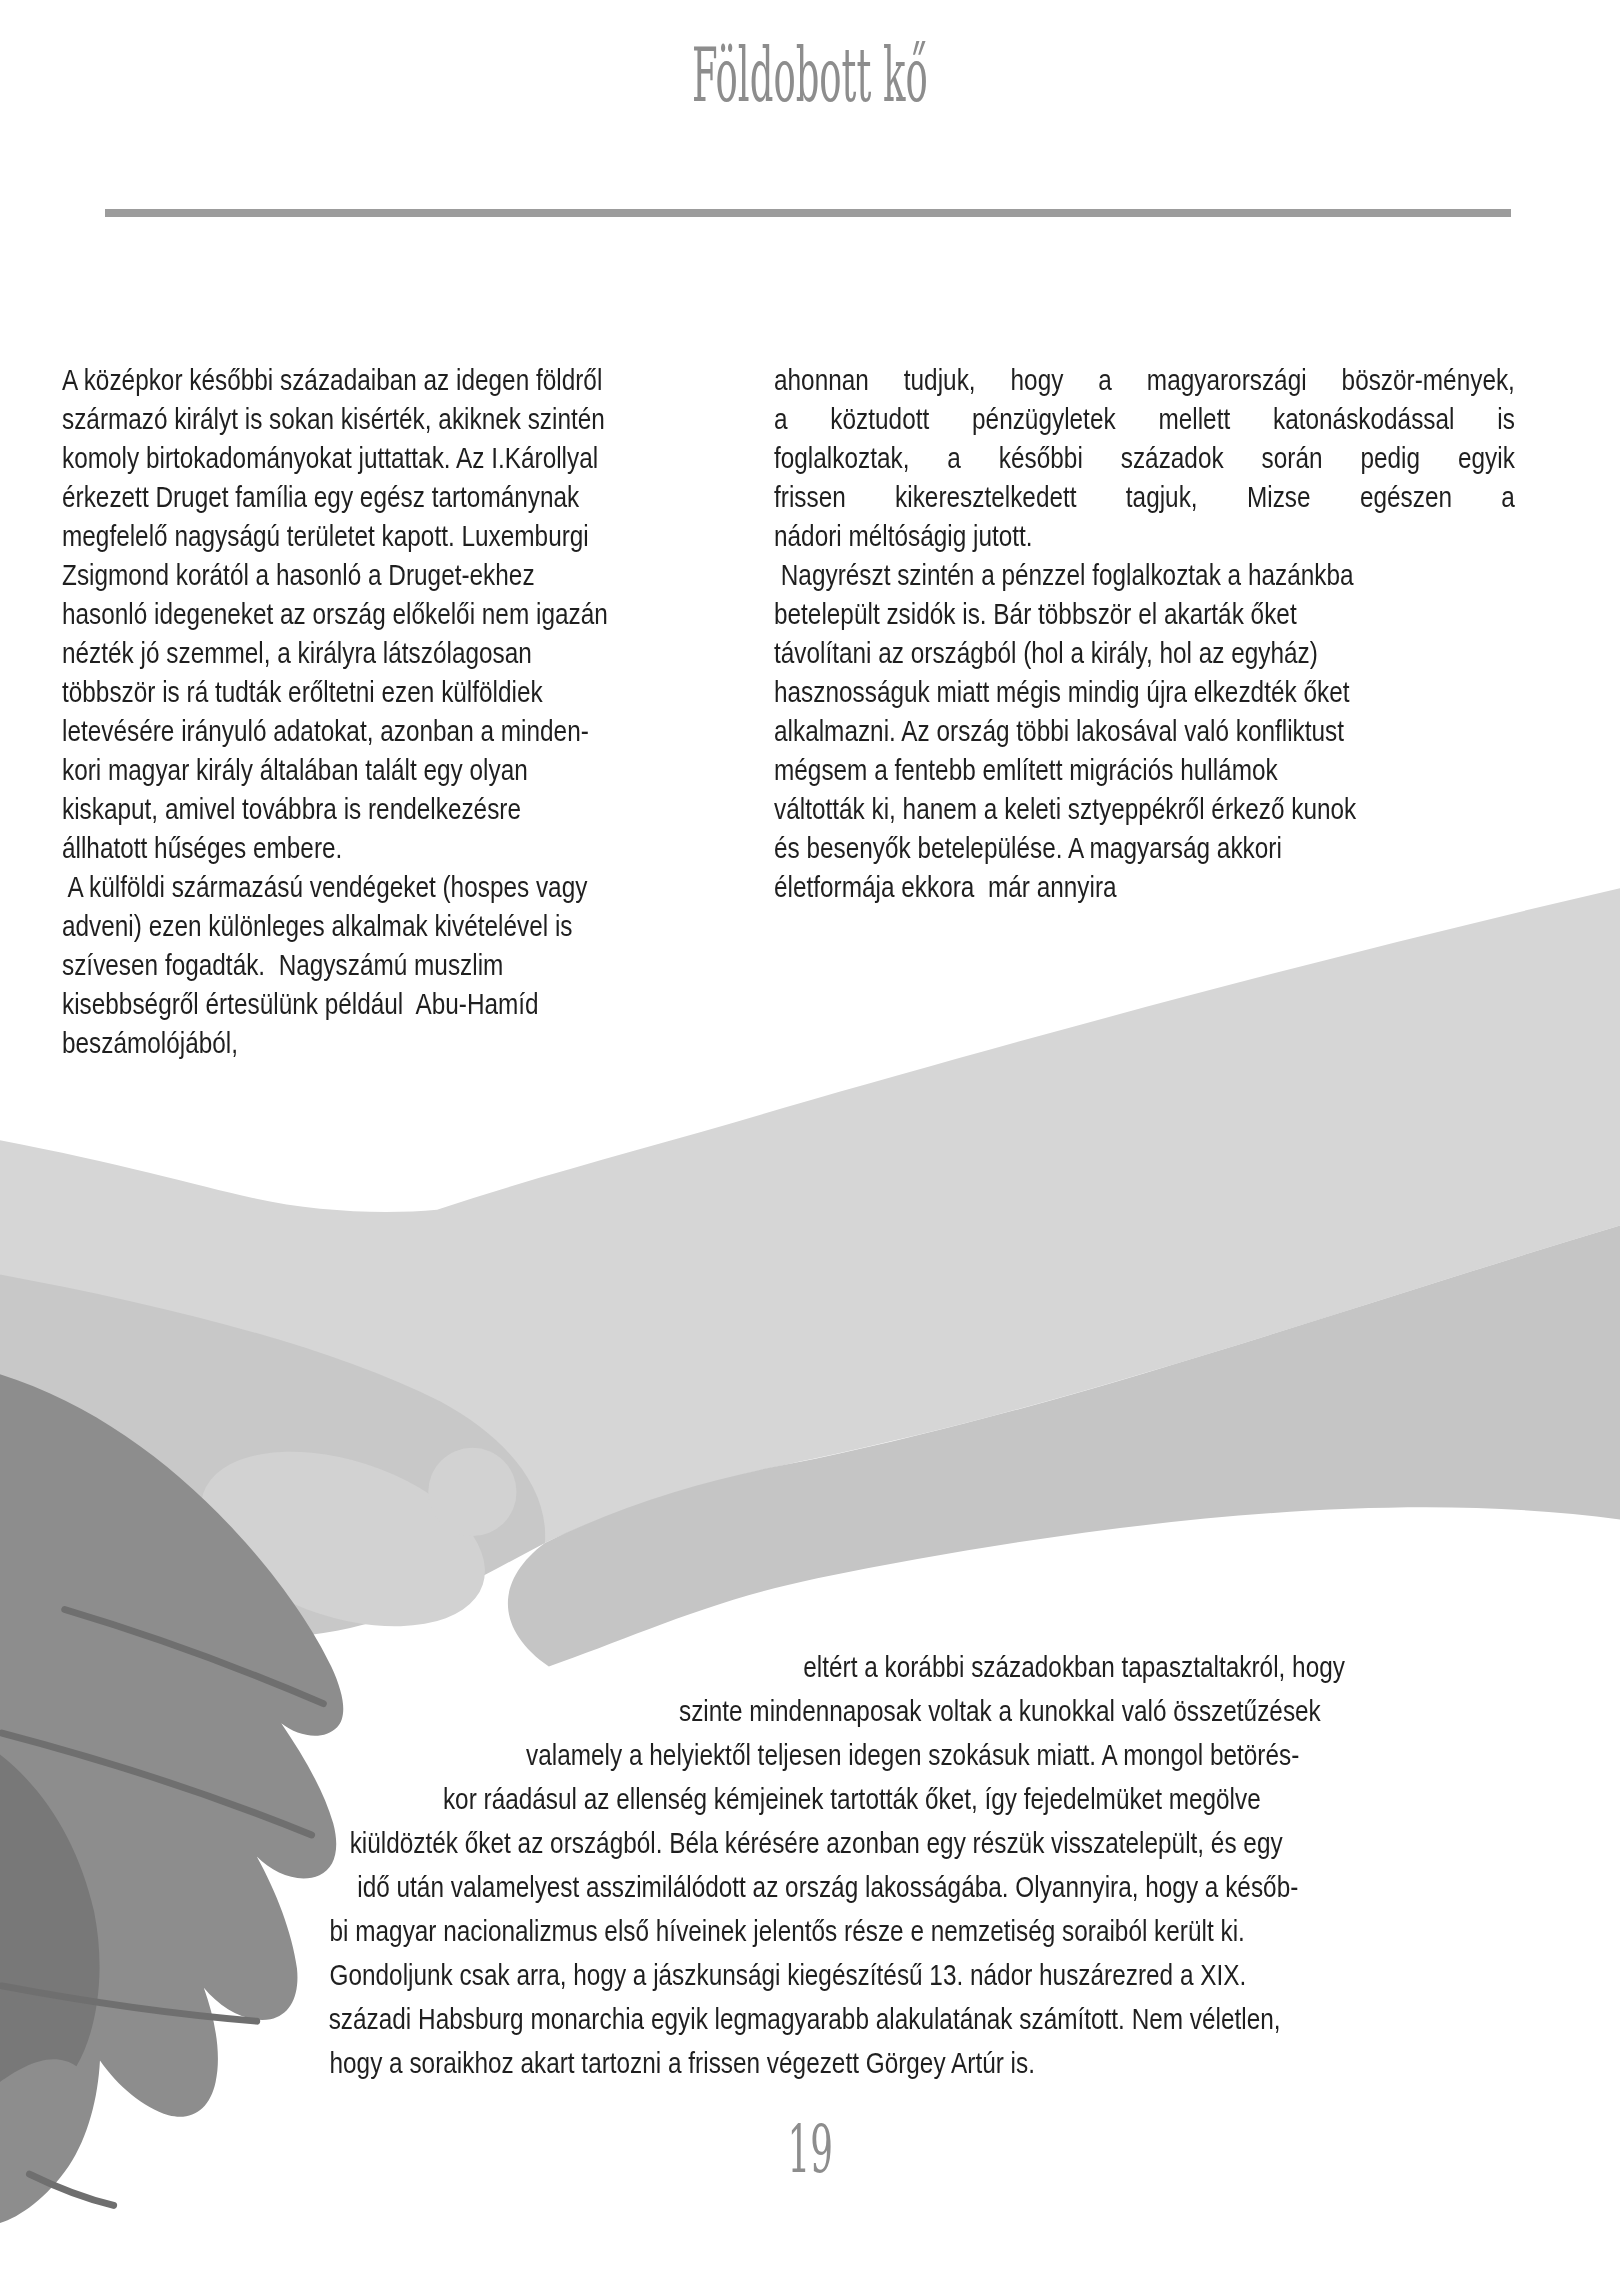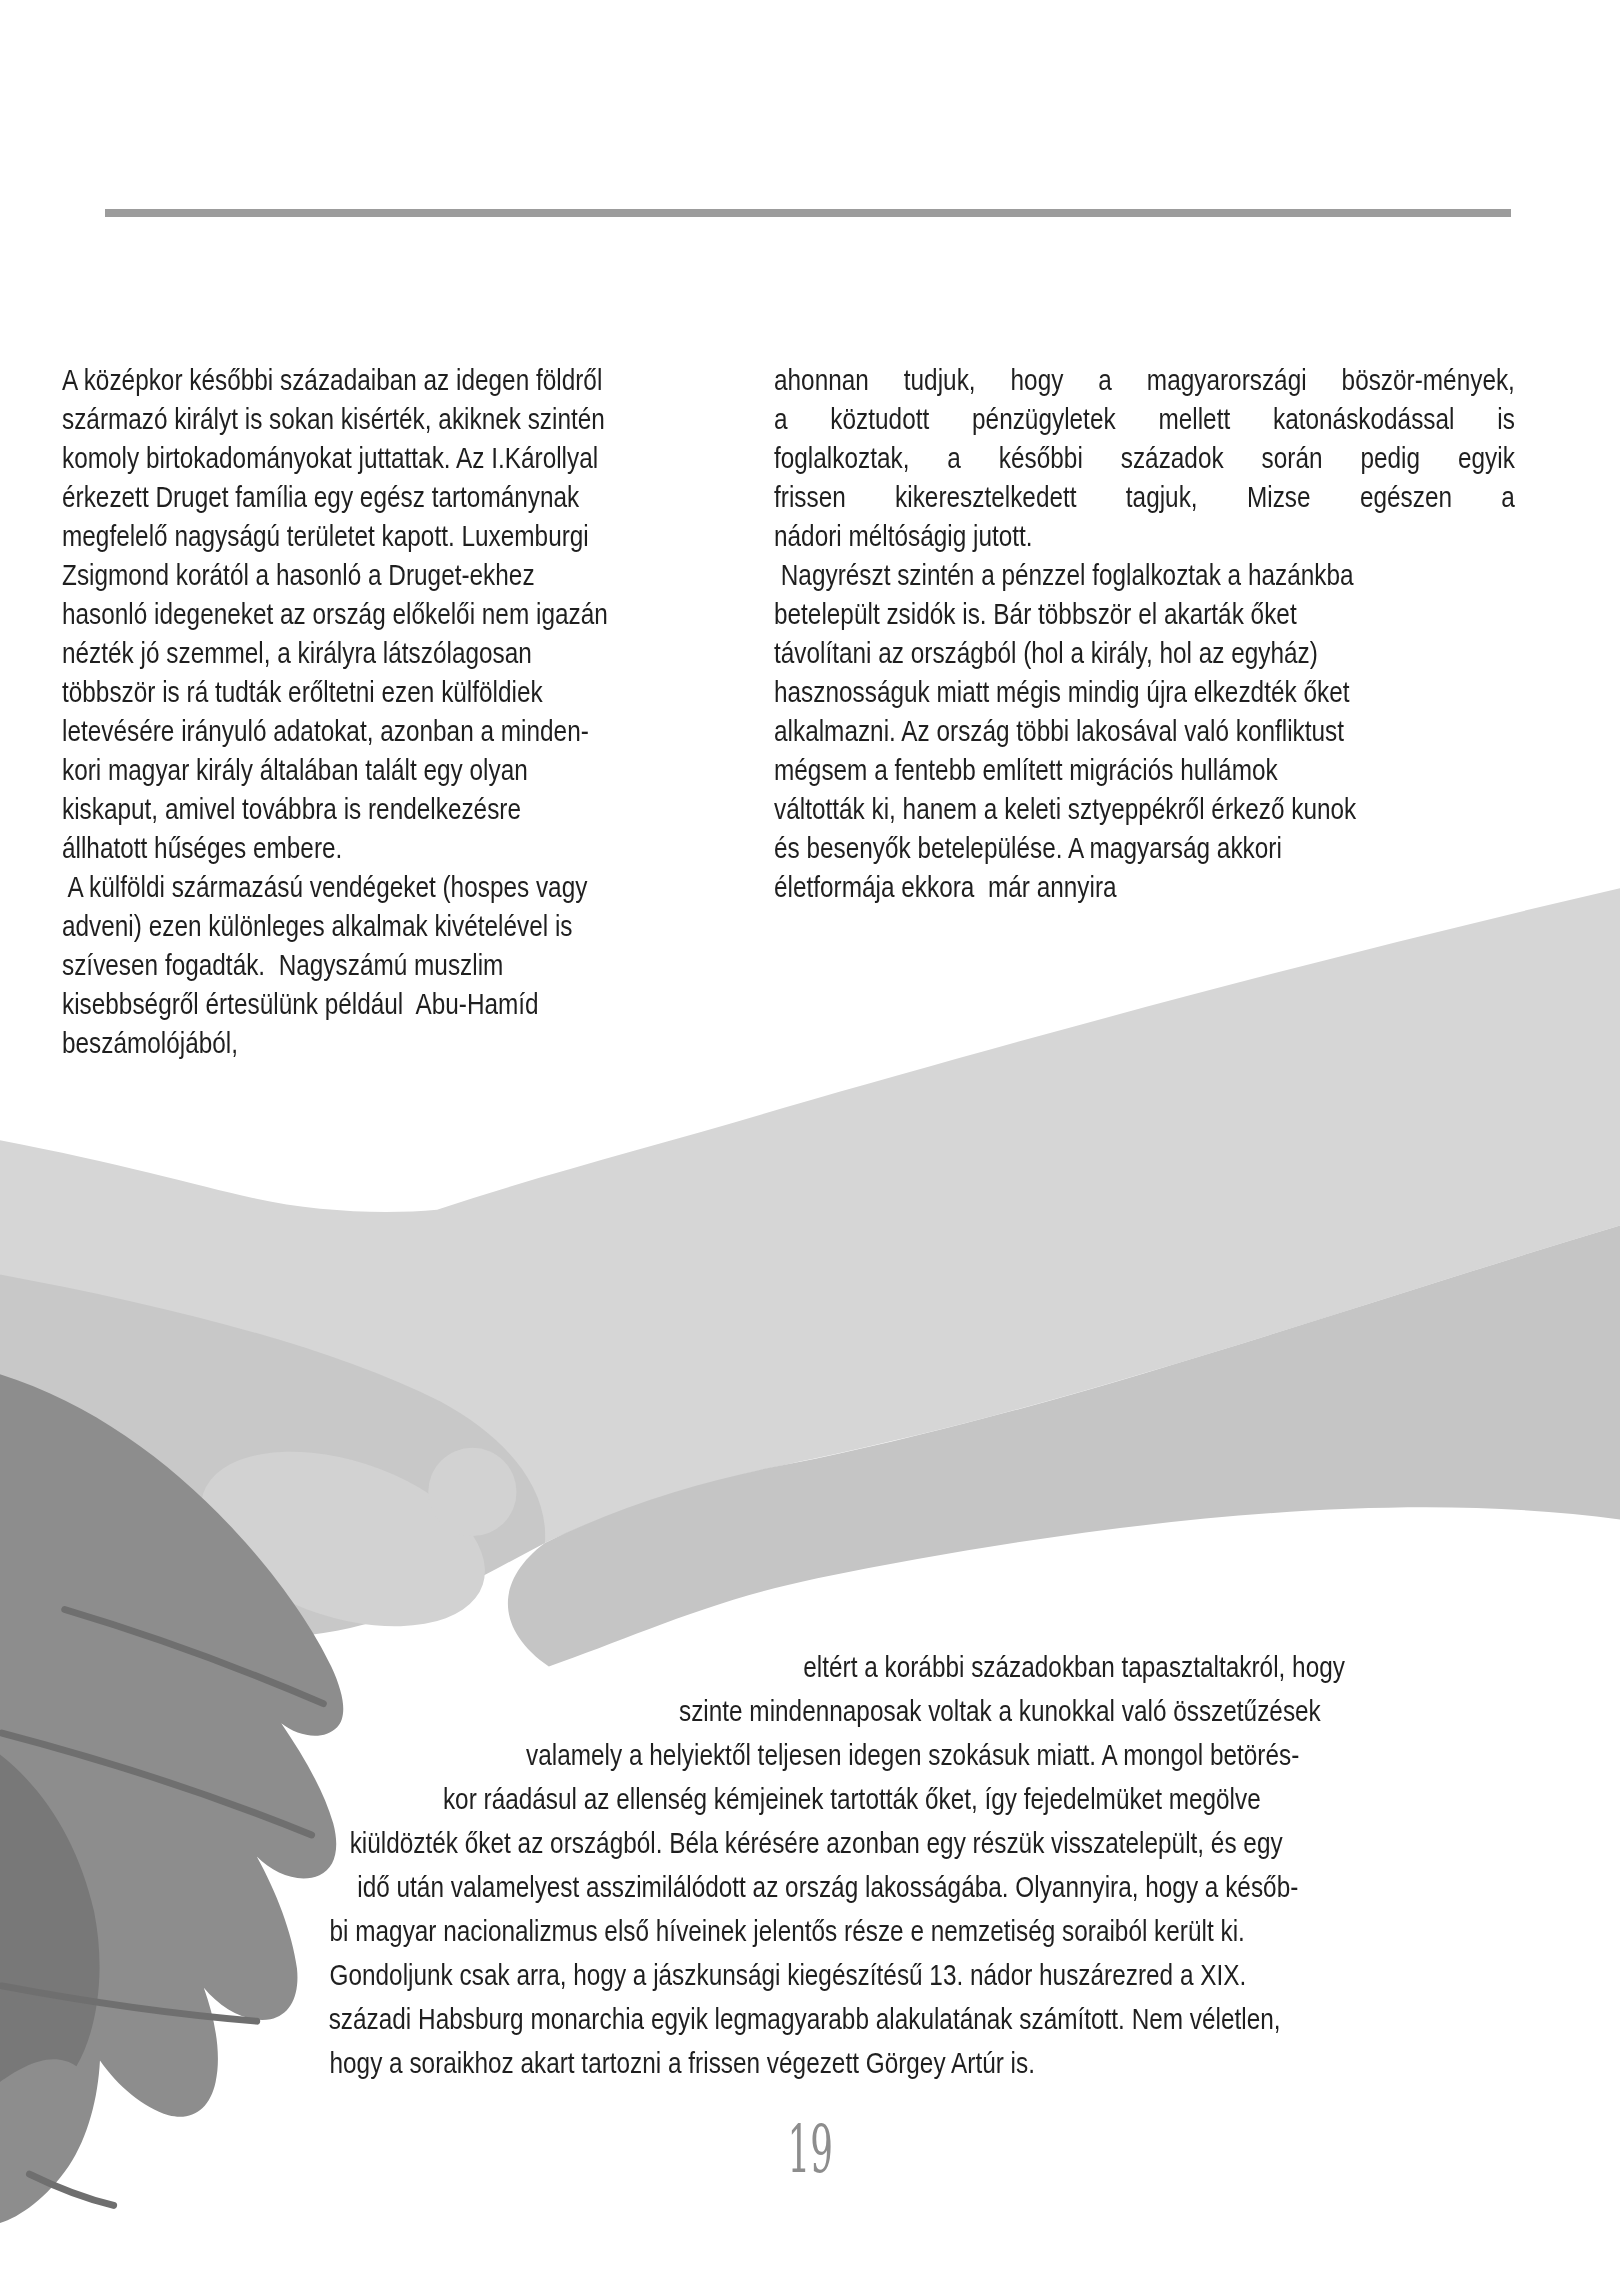--- a/index.html
+++ b/index.html
@@ -75,20 +75,23 @@
   .knuckle{fill:#d2d2d2;}
   .hand-dark{fill:#8d8d8d;}
   .thumb-shadow{fill:#787878;}
   .crease{fill:none;stroke:#6f6f6f;stroke-width:7;stroke-linecap:round;}
 </style>
 </head>
 <body>
 
 <div class="page">
 
+  <div class="title-wrap">
+    <span class="title">Földobott kő</span>
+  </div>
   <div class="rule"></div>
 
   <svg class="illo" width="1620" height="2294" viewBox="0 0 1653 2340" aria-hidden="true">
 
     <path class="arm-light" d="
       M 0,1163
       C 120,1186 200,1209 258,1222
       C 320,1236 392,1239 446,1234
       C 560,1196 680,1166 800,1130
       C 1050,1058 1350,976 1653,906

